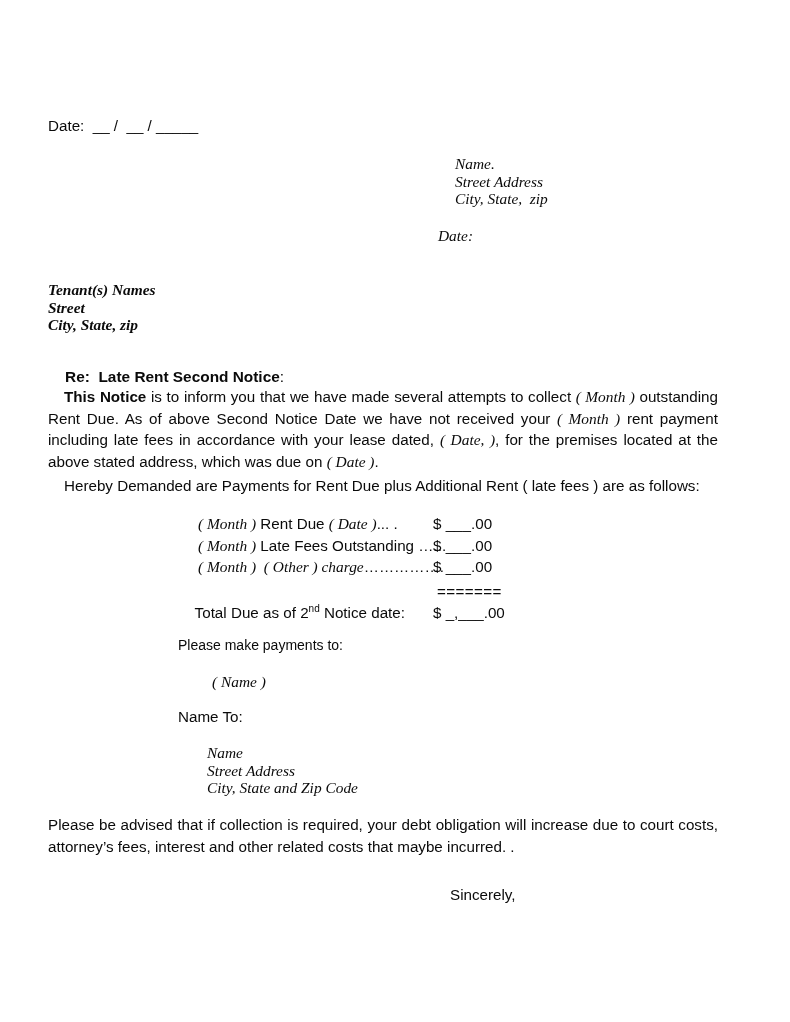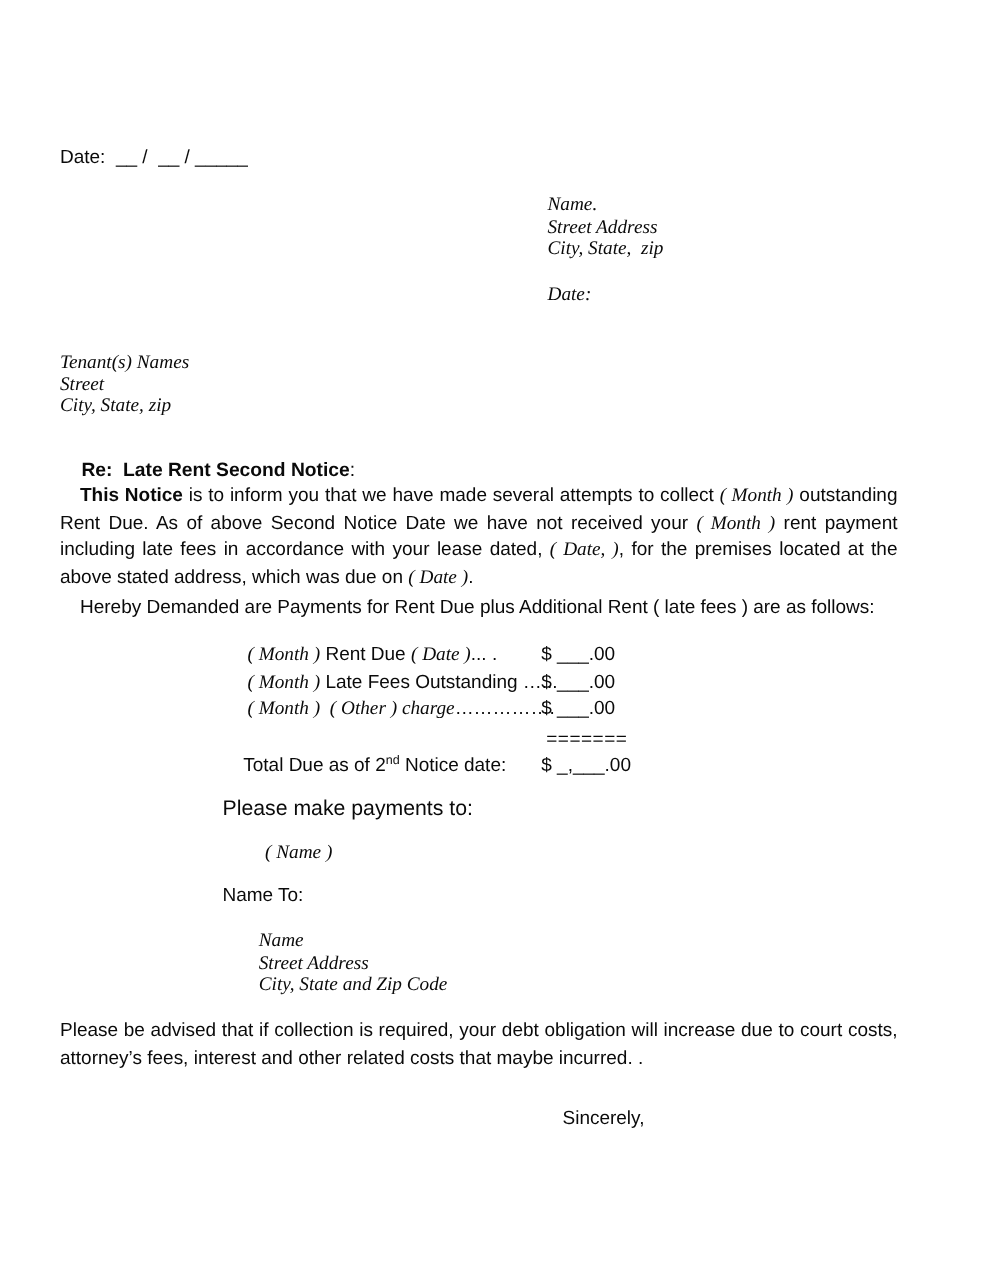--- a/index.html
+++ b/index.html
@@ -62,20 +62,21 @@
     position: absolute;
     left: 438px;
     top: 155px;
     line-height: 17.5px;
   }
   .sender-block .row {
     font-family: "Liberation Serif", serif;
     font-style: italic;
     font-size: 15.4px;
     white-space: pre;
+    margin-left: 17px;
   }
   .sender-date {
     position: absolute;
     left: 438px;
     top: 227px;
     font-family: "Liberation Serif", serif;
     font-style: italic;
     font-size: 15.4px;
   }
 
@@ -84,20 +85,21 @@
     position: absolute;
     left: 48px;
     top: 281px;
     line-height: 17.5px;
   }
   .tenant-block .row {
     font-family: "Liberation Serif", serif;
     font-style: italic;
     font-size: 15.4px;
     white-space: pre;
+    font-weight: bold;
   }
 
   
   .re-line {
     position: absolute;
     left: 48px;
     top: 350px;
     font-size: 15.4px;
     white-space: pre;
   }
@@ -187,21 +189,21 @@
     font-size: 10px;
     vertical-align: super;
     line-height: 0;
   }
 
   
   .pay-to {
     position: absolute;
     left: 178px;
     top: 637px;
-    font-size: 17px;
+    font-size: 14px;
   }
   .pay-name {
     position: absolute;
     left: 212px;
     top: 673px;
     font-family: "Liberation Serif", serif;
     font-style: italic;
     font-size: 15.4px;
     white-space: pre;
   }

